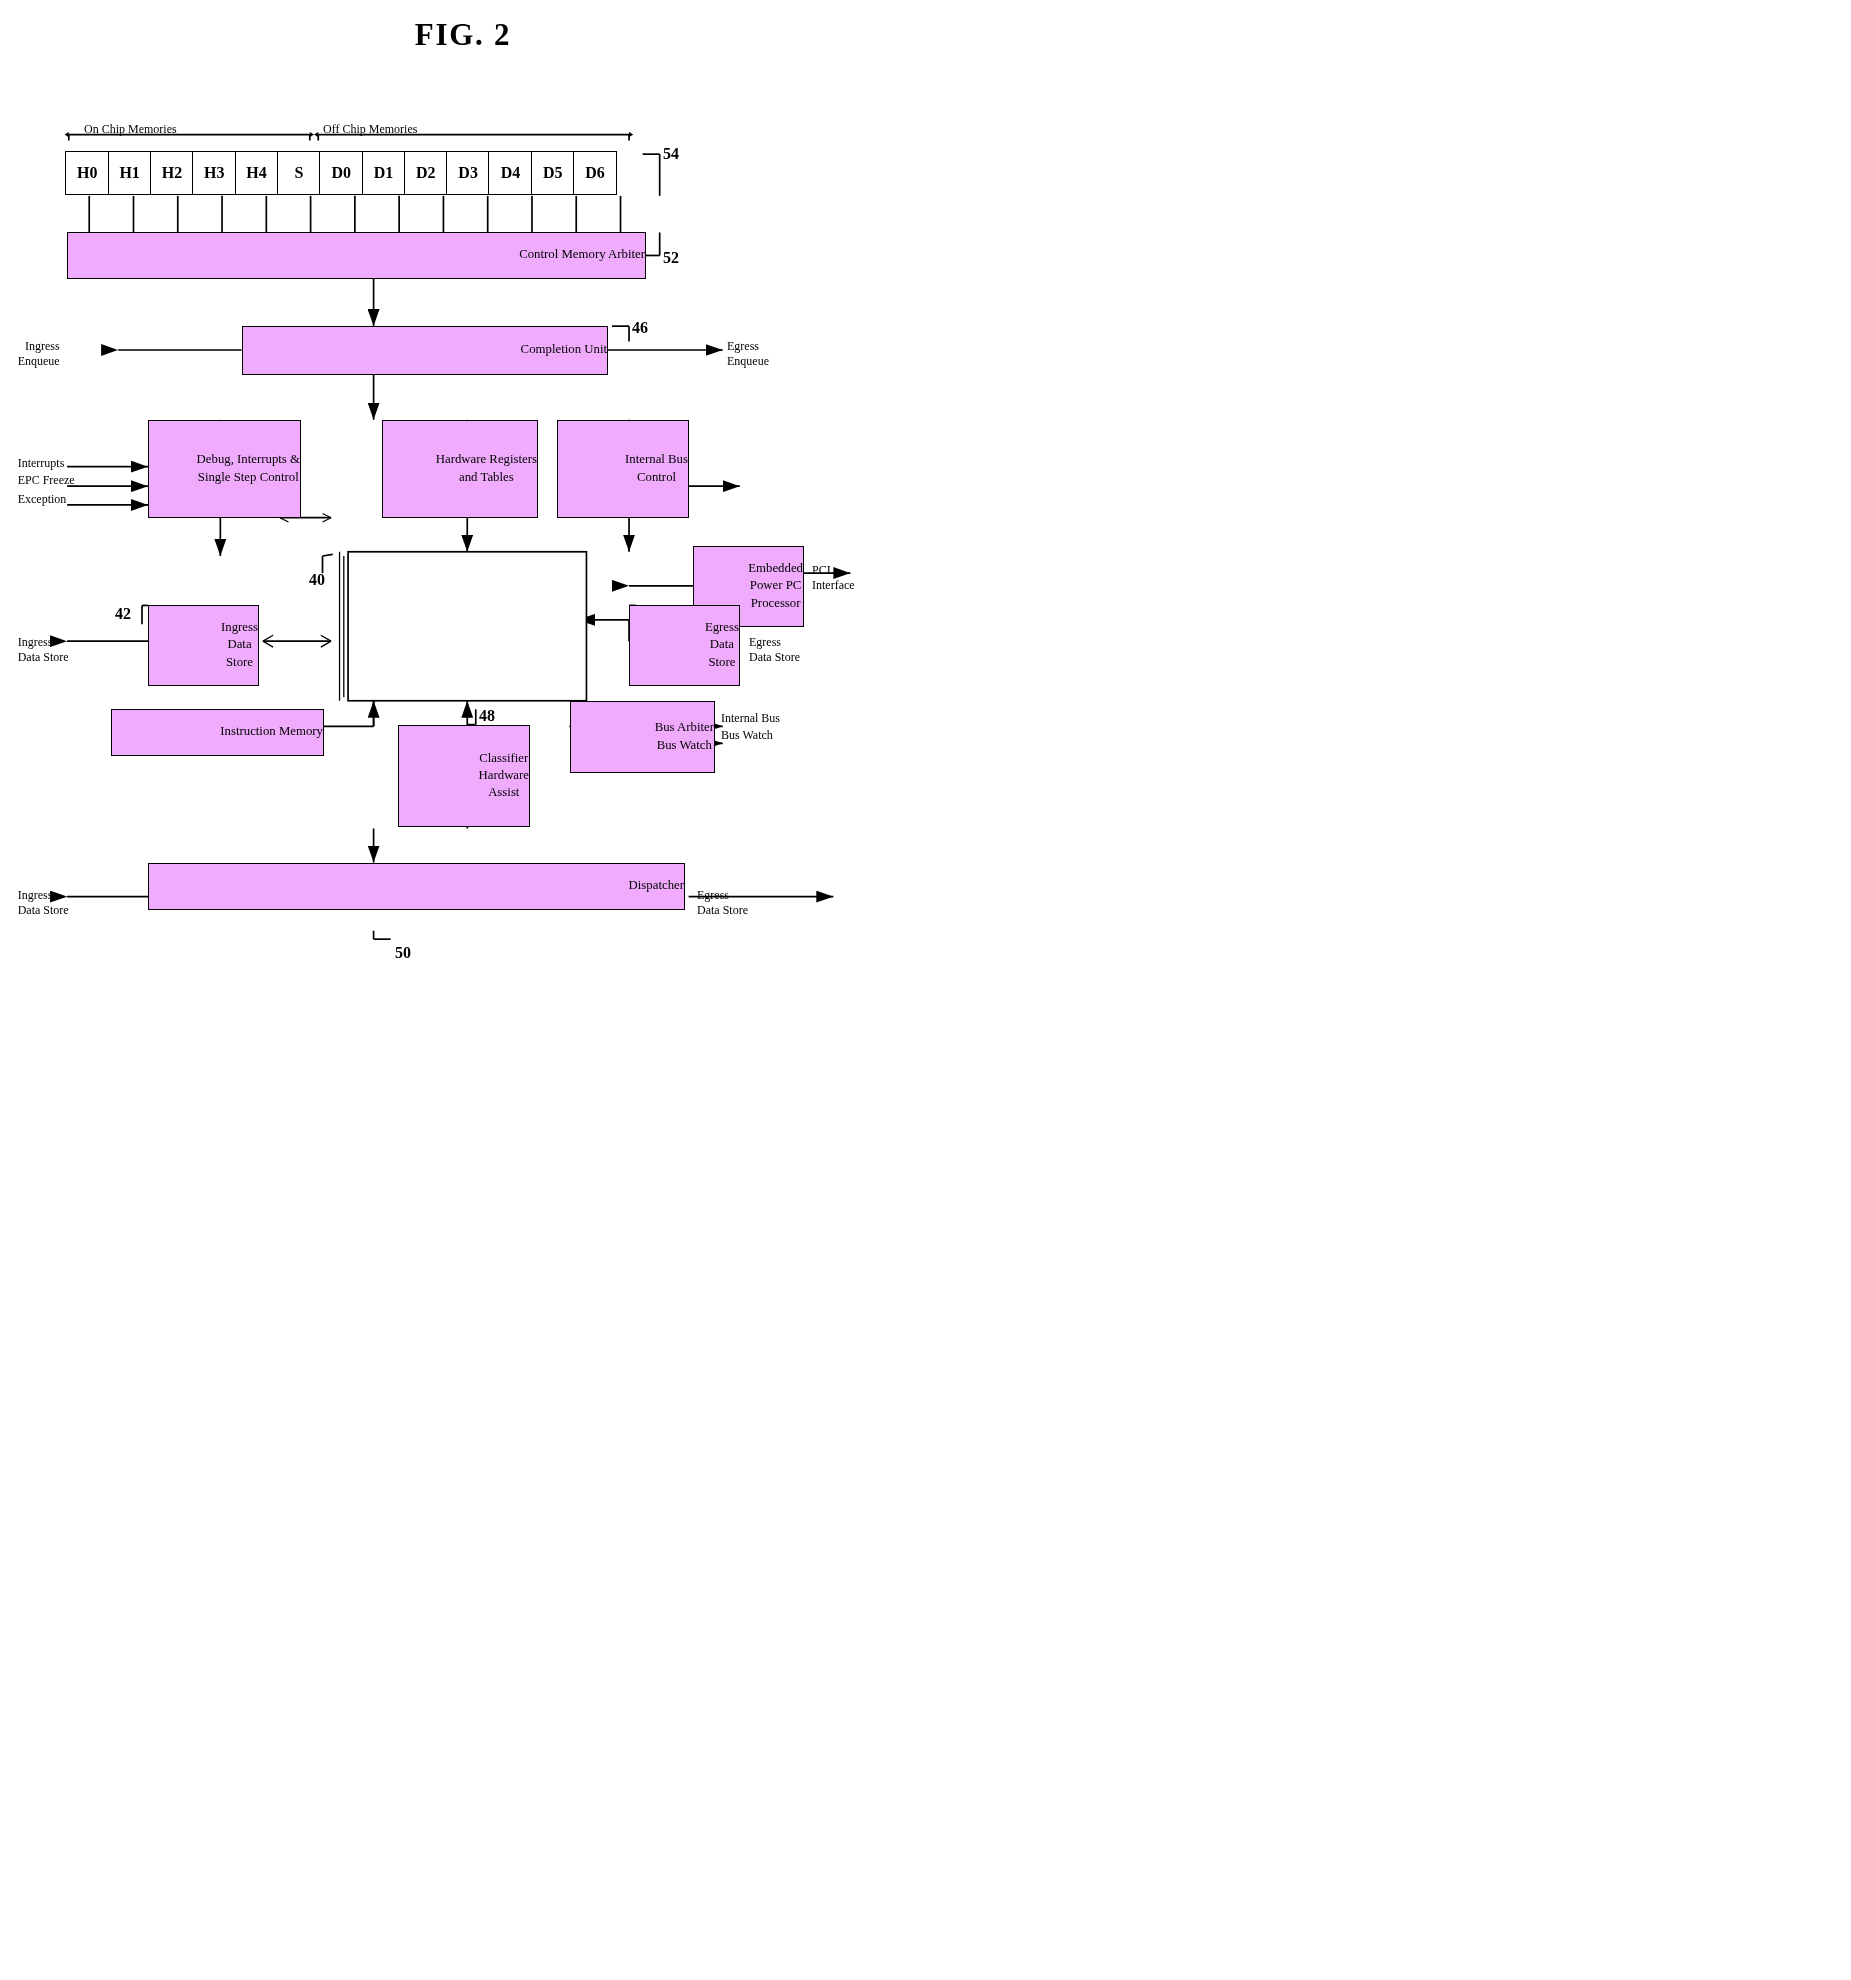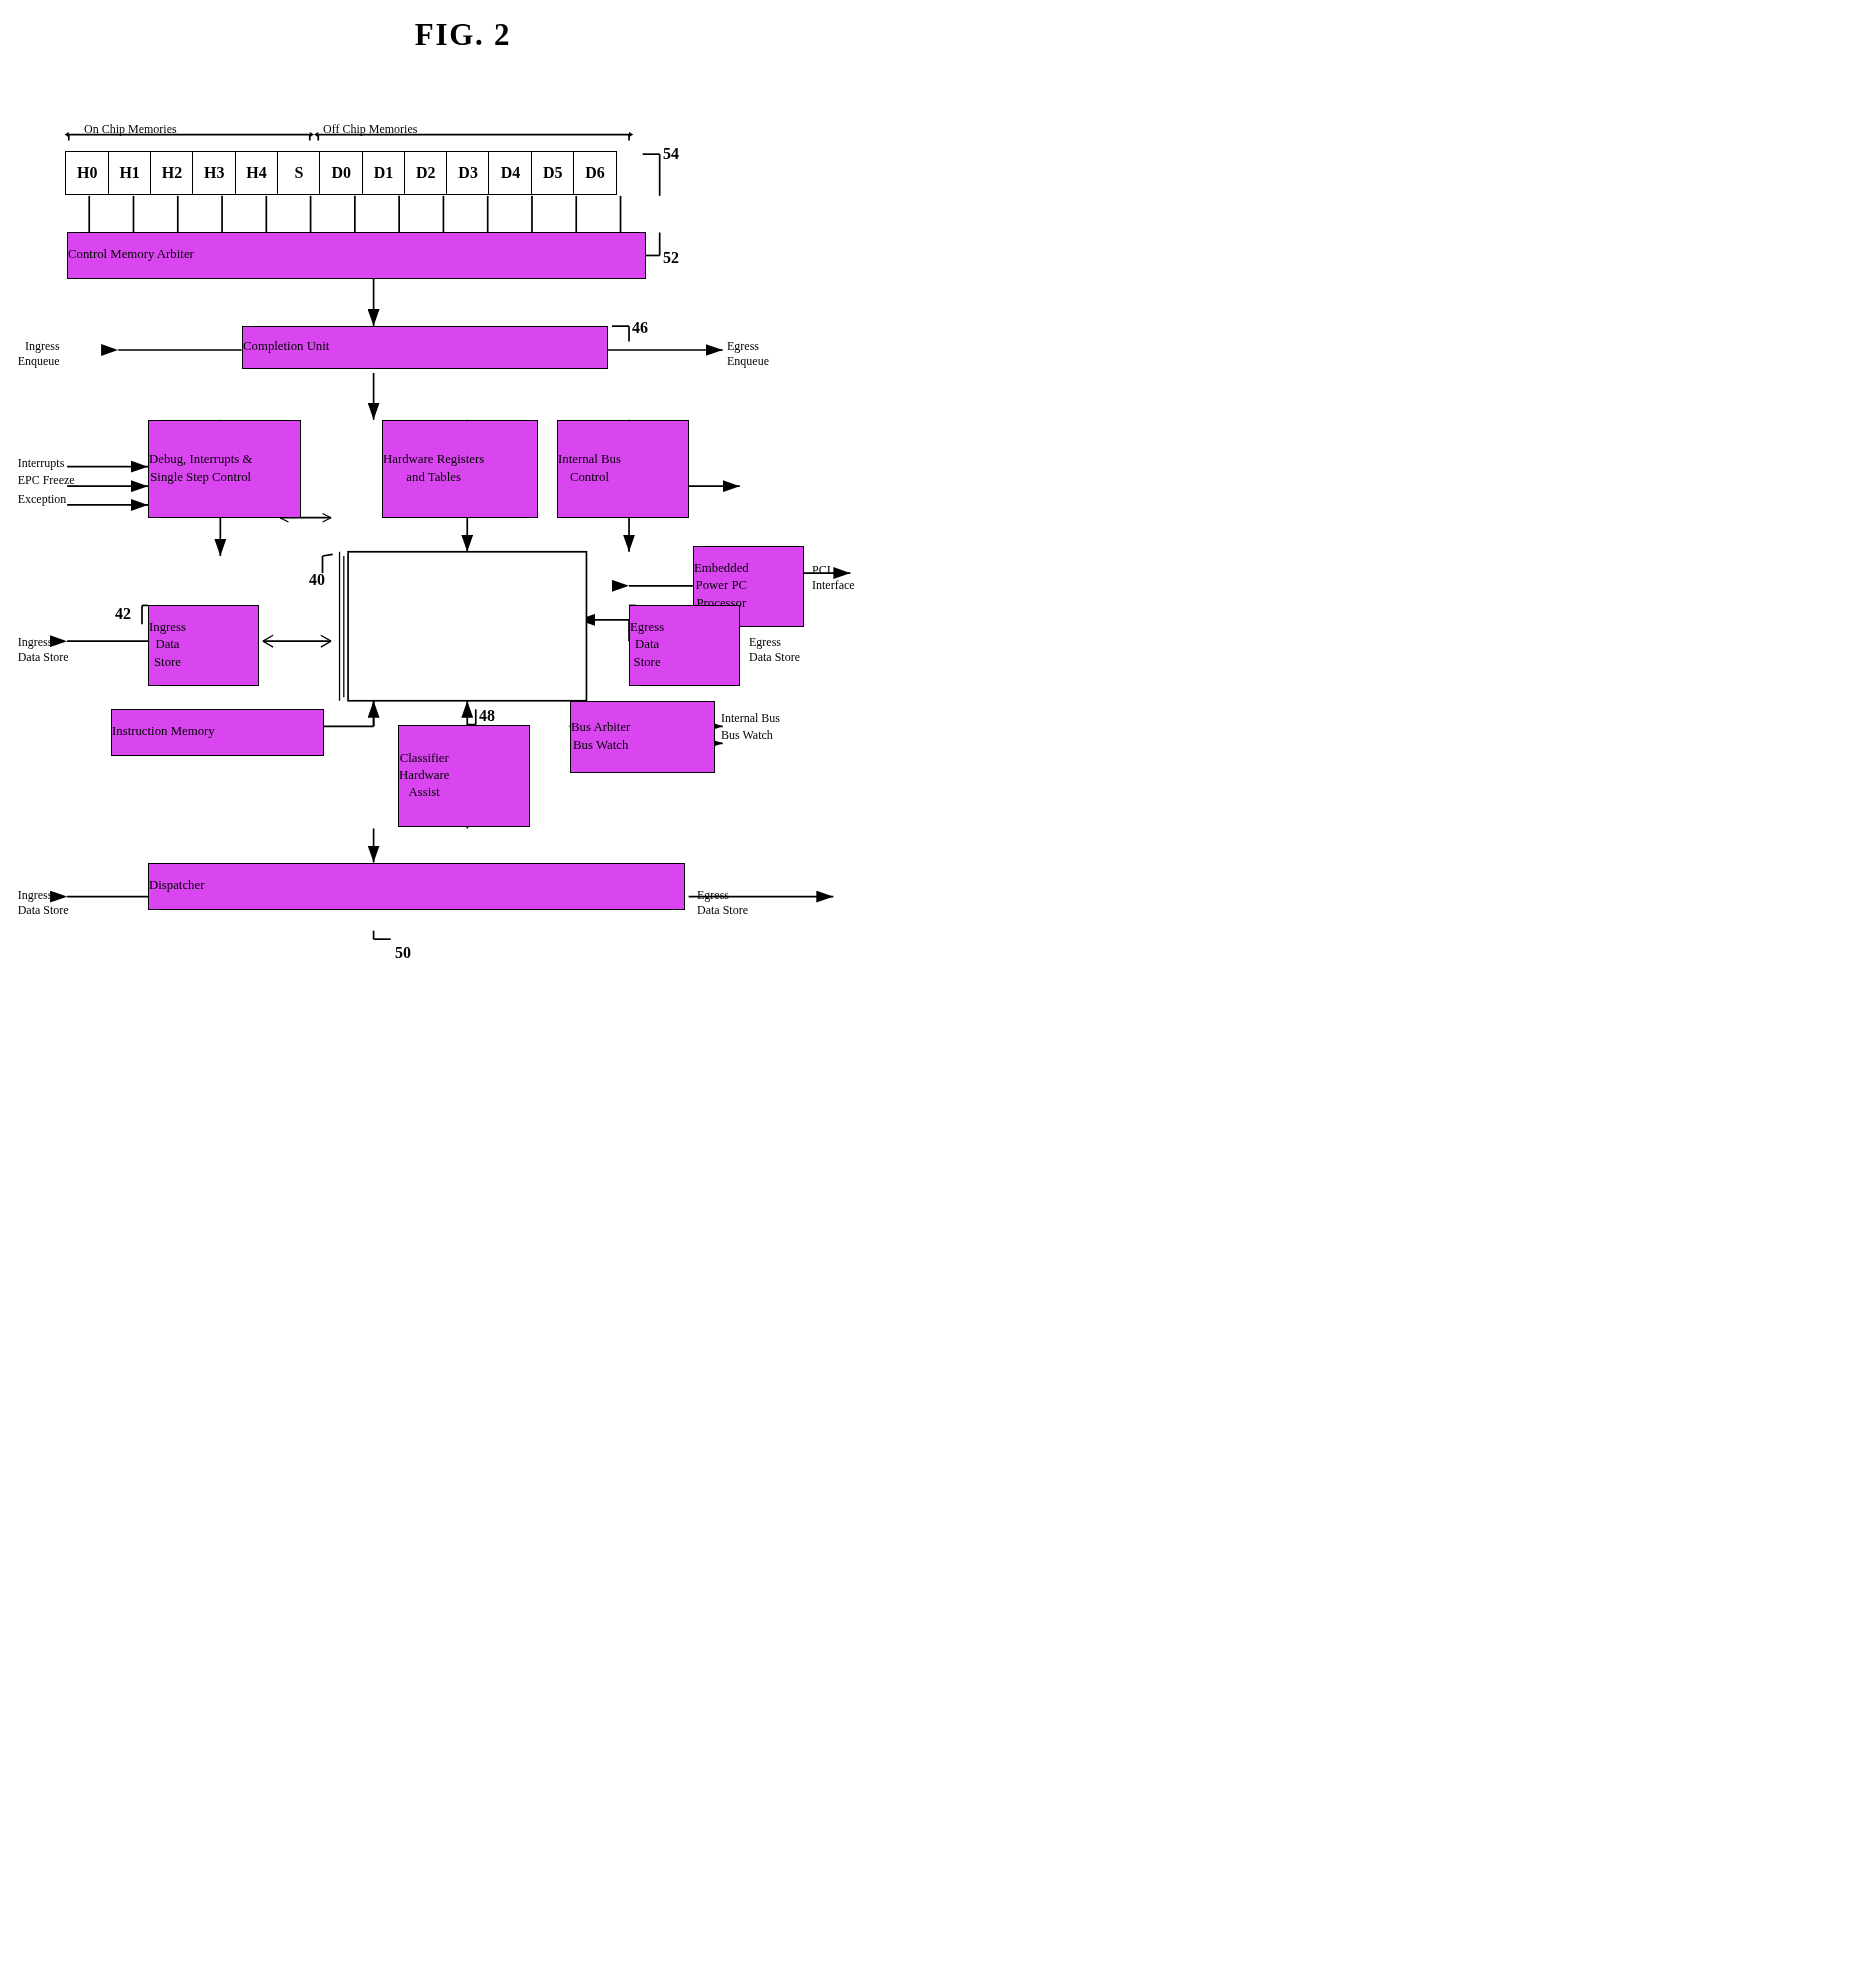--- a/index.html
+++ b/index.html
@@ -24,24 +24,24 @@
       position: relative;
       width: 894px;
       margin: 0 auto;
       height: 920px;
     }
 
     
     .box {
       position: absolute;
       border: 1.7px solid #000;
-      background: #d946ef;
+      background: #f0abfc;
       display: flex;
       align-items: center;
-      justify-content: flex-start;
+      justify-content: flex-end;
       text-align: center;
       font-size: 12.8px;
       line-height: 1.3;
     }
 
     .box-label {
       font-size: 12.8px;
       line-height: 1.35;
       text-align: center;
     }
@@ -259,21 +259,21 @@
   </div>
 
   <span class="static-label italic-num" style="top:170px; left:647px;">52</span>
 
   <div class="box" style="top:153px; left:51px; width:579px; height:47px;">
     <span class="box-label">Control Memory Arbiter</span>
   </div>
 
   <span class="static-label italic-num" style="top:240px; left:616px;">46</span>
 
-  <div class="box" style="top:247px; left:226px; width:366px; height:43px;">
+  <div class="box" style="top:247px; left:226px; width:366px; height:49px;">
     <span class="box-label">Completion Unit</span>
   </div>
 
   <span class="static-label" style="top:260px; left:1.7px; text-align:right;">Ingress<br>Enqueue</span>
 
   <span class="static-label" style="top:260px; left:711px;">Egress<br>Enqueue</span>
 
   <div class="box" style="top:341px; left:132px; width:153px; height:98px;">
     <span class="box-label">Debug, Interrupts &amp;<br>Single Step Control</span>
   </div>

